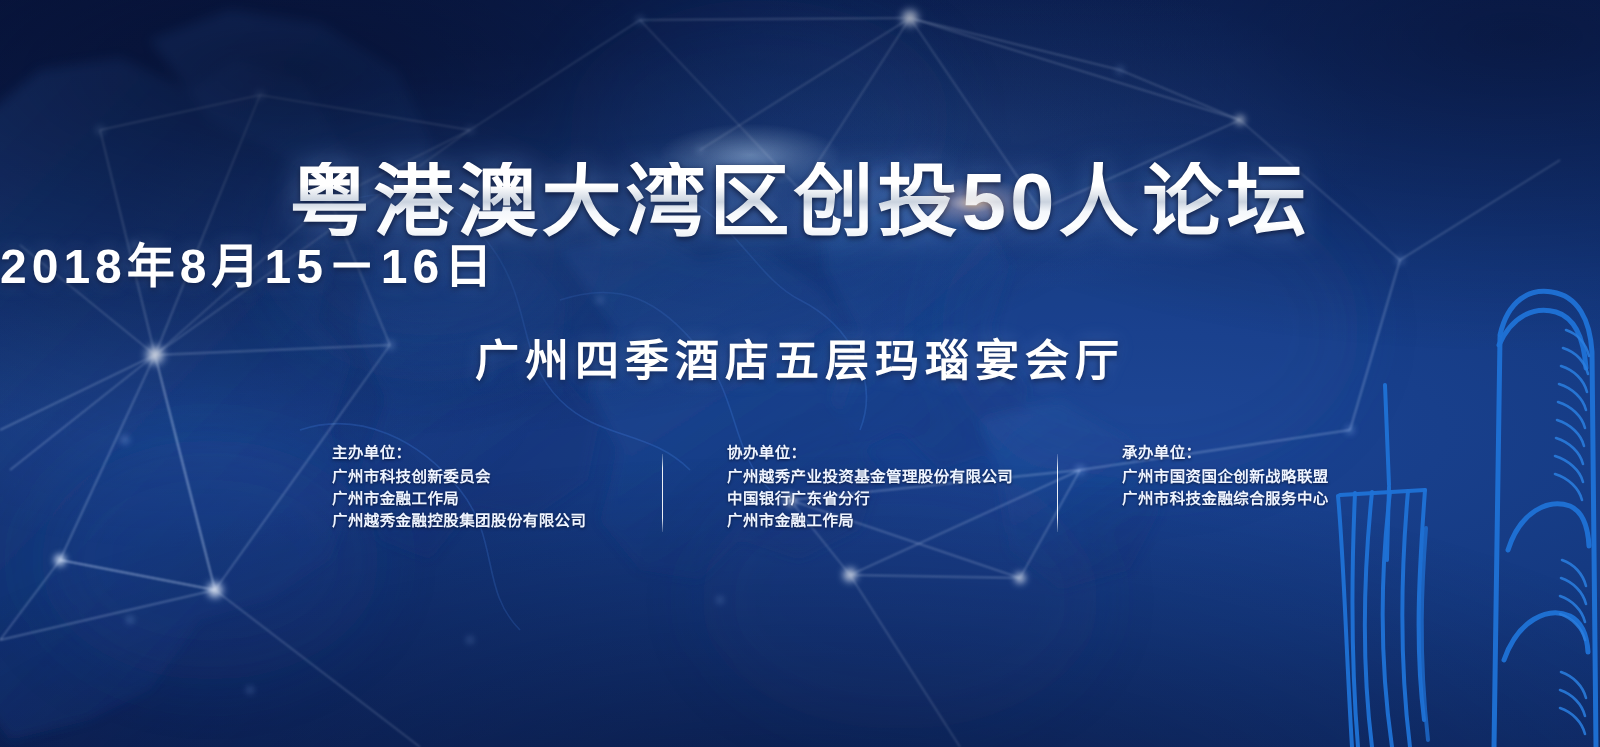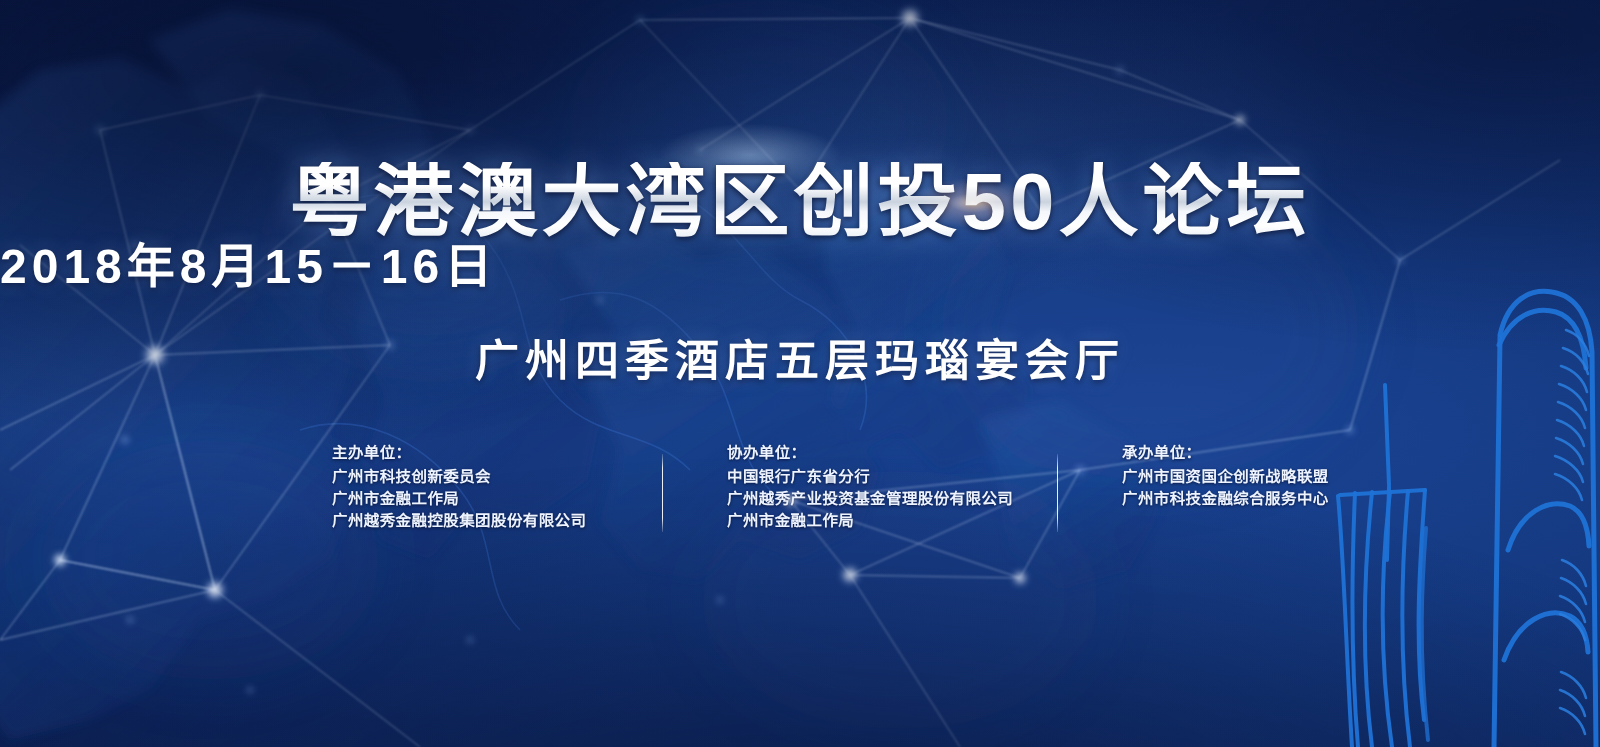--- a/index.html
+++ b/index.html
@@ -335,22 +335,22 @@
         <span class="org-head">主办单位：</span>
         <span class="org-line">广州市科技创新委员会</span>
         <span class="org-line">广州市金融工作局</span>
         <span class="org-line">广州越秀金融控股集团股份有限公司</span>
       </div>
 
       <div class="divider"></div>
 
       <div class="org-col c2">
         <span class="org-head">协办单位：</span>
+        <span class="org-line">广州越秀产业投资基金管理股份有限公司</span>
         <span class="org-line">中国银行广东省分行</span>
-        <span class="org-line">广州越秀产业投资基金管理股份有限公司</span>
         <span class="org-line">广州市金融工作局</span>
       </div>
 
       <div class="divider"></div>
 
       <div class="org-col c3">
         <span class="org-head">承办单位：</span>
         <span class="org-line">广州市国资国企创新战略联盟</span>
         <span class="org-line">广州市科技金融综合服务中心</span>
       </div>

